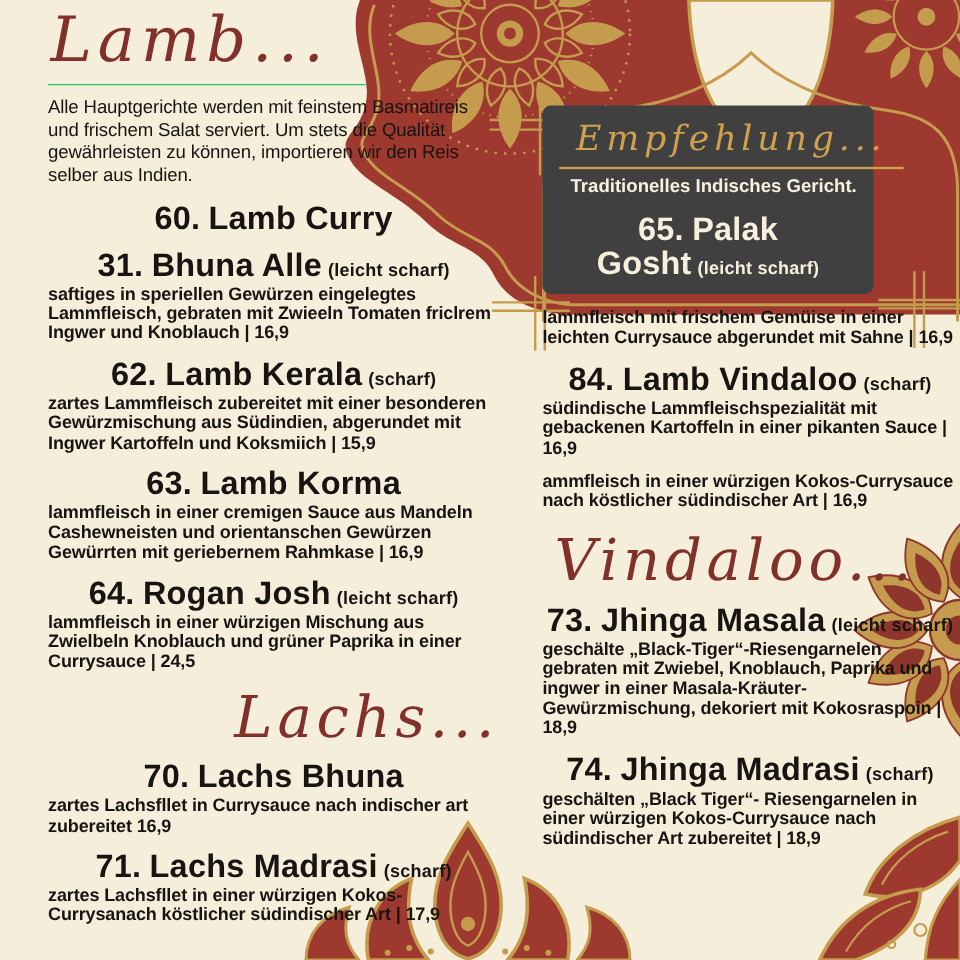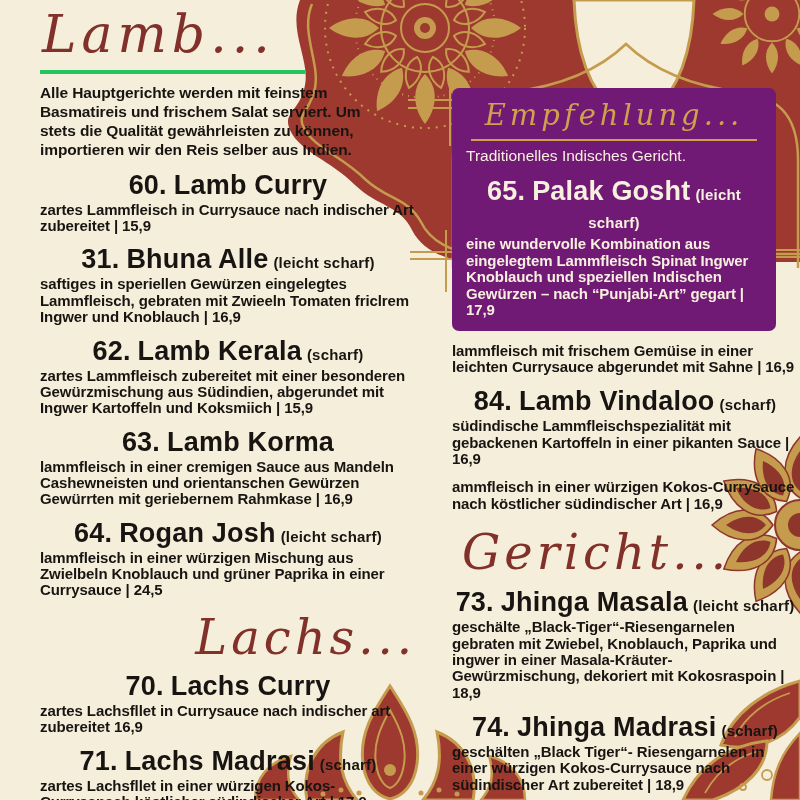--- a/index.html
+++ b/index.html
@@ -5,35 +5,35 @@
   html,body{margin:0;padding:0;background:#e8e2d2;}
   .page{position:relative;width:800px;height:800px;background:#f5eedb;overflow:hidden;
         font-family:"Liberation Sans",sans-serif;color:#181411;}
   svg{display:block;}
   .deco{position:absolute;z-index:1;pointer-events:none;}
   .col-left{position:absolute;left:40px;top:8px;width:376px;z-index:3;}
   .col-right{position:absolute;left:452px;top:88px;width:346px;z-index:3;}
 
   .script{font-family:"DejaVu Serif",serif;font-style:italic;font-weight:400;color:#82302a;}
   .title-lamb{font-size:52px;line-height:1;letter-spacing:5px;display:inline-block;
-              border-bottom:4px solid #22c55e;padding:0 30px 10px 2px;}
+              border-bottom:1px solid #22c55e;padding:0 30px 10px 2px;}
   .title-sub{font-size:48px;line-height:1;letter-spacing:4px;margin:14px 0 2px 18px;text-align:right;}
-  .intro{font-size:15.5px;font-weight:700;line-height:1.22;margin:10px 0 0;width:352px;letter-spacing:-0.1px;}
+  .intro{font-size:15.5px;font-weight:400;line-height:1.22;margin:10px 0 0;width:352px;letter-spacing:-0.1px;}
 
   .item{margin-top:11px;}
   .item-head{margin:0;font-size:27px;font-weight:700;line-height:1.04;letter-spacing:0.2px;text-align:center;}
   .item-head .num{margin-right:7px;}
   .item-head .note{font-size:15px;font-weight:700;margin-left:5px;}
   .desc{margin:3px 0 0;font-size:15px;font-weight:700;line-height:1.09;letter-spacing:-0.1px;}
 
-  .panel{position:relative;background:#701a75;border-radius:7px;padding:8px 14px 12px;
-         color:#f7f0de;box-sizing:border-box;width:324px;}
+  .panel{position:relative;background:#404040;border-radius:7px;padding:8px 14px 12px;
+         color:#f7f0de;box-sizing:border-box;width:276px;}
   .panel-title{display:block;width:max-content;margin:2px auto 6px;color:#cfa14c;font-size:29px;
                letter-spacing:4px;border-bottom:2px solid #cfa14c;padding:0 14px 7px;}
-  .panel-sub{margin:4px 0 2px;font-size:15.5px;font-weight:400;}
+  .panel-sub{margin:4px 0 2px;font-size:15.5px;font-weight:700;text-align:right;}
   .panel .item{margin-top:2px;}
   .panel .item-head{font-size:27px;}
   .panel .desc{line-height:1.1;}
 
   .col-right .item{margin-top:12px;}
   .title-garnelen{font-size:48px;line-height:1;letter-spacing:4px;margin:16px 0 0 10px;}
 </style>
 </head>
 <body>
 
@@ -184,21 +184,20 @@
         <circle cx="128" cy="112" r="3"></circle>
     </g>
   </svg>
 
   <div class="col-left">
     <div class="script title-lamb">Lamb...</div>
     <p class="intro">Alle Hauptgerichte werden mit feinstem Basmatireis und frischem Salat serviert. Um stets die Qualität gewährleisten zu können, importieren wir den Reis selber aus Indien.</p>
 
     <div class="item">
       <h3 class="item-head"><span class="num">60.</span><span class="nm">Lamb Curry</span></h3>
-      <p class="desc">zartes Lammfleisch in Currysauce nach indischer Art zubereitet | 15,9</p>
     </div>
     <div class="item">
       <h3 class="item-head"><span class="num">31.</span><span class="nm">Bhuna Alle</span><span class="note">(leicht scharf)</span></h3>
       <p class="desc">saftiges in speriellen Gewürzen eingelegtes Lammfleisch, gebraten mit Zwieeln Tomaten friclrem Ingwer und Knoblauch | 16,9</p>
     </div>
     <div class="item">
       <h3 class="item-head"><span class="num">62.</span><span class="nm">Lamb Kerala</span><span class="note">(scharf)</span></h3>
       <p class="desc">zartes Lammfleisch zubereitet mit einer besonderen Gewürzmischung aus Südindien, abgerundet mit Ingwer Kartoffeln und Koksmiich | 15,9</p>
     </div>
     <div class="item">
@@ -206,53 +205,52 @@
       <p class="desc">lammfleisch in einer cremigen Sauce aus Mandeln Cashewneisten und orientanschen Gewürzen Gewürrten mit geriebernem Rahmkase | 16,9</p>
     </div>
     <div class="item">
       <h3 class="item-head"><span class="num">64.</span><span class="nm">Rogan Josh</span><span class="note">(leicht scharf)</span></h3>
       <p class="desc">lammfleisch in einer würzigen Mischung aus Zwielbeln Knoblauch und grüner Paprika in einer Currysauce | 24,5</p>
     </div>
 
     <div class="script title-sub">Lachs...</div>
 
     <div class="item">
-      <h3 class="item-head"><span class="num">70.</span><span class="nm">Lachs Curry</span></h3>
+      <h3 class="item-head"><span class="num">70.</span><span class="nm">Lachs Bhuna</span></h3>
       <p class="desc">zartes Lachsfllet in Currysauce nach indischer art zubereitet 16,9</p>
     </div>
     <div class="item">
       <h3 class="item-head"><span class="num">71.</span><span class="nm">Lachs Madrasi</span><span class="note">(scharf)</span></h3>
       <p class="desc">zartes Lachsfllet in einer würzigen Kokos-Currysanach köstlicher südindischer Art | 17,9</p>
     </div>
     
   </div>
 
   <div class="col-right">
 
     <div class="panel">
       <div class="script panel-title" style="color:#cfa14c;">Empfehlung...</div>
       <p class="panel-sub">Traditionelles Indisches Gericht.</p>
       <div class="item">
         <h3 class="item-head"><span class="num">65.</span><span class="nm">Palak Gosht</span><span class="note">(leicht scharf)</span></h3>
-        <p class="desc">eine wundervolle Kombination aus eingelegtem Lammfleisch Spinat Ingwer Knoblauch und speziellen Indischen Gewürzen – nach “Punjabi-Art” gegart | 17,9</p>
       </div>
     </div>
 
     <div class="item">
       <p class="desc">lammfleisch mit frischem Gemüise in einer leichten Currysauce abgerundet mit Sahne | 16,9</p>
     </div>
     <div class="item">
       <h3 class="item-head"><span class="num">84.</span><span class="nm">Lamb Vindaloo</span><span class="note">(scharf)</span></h3>
       <p class="desc">südindische Lammfleischspezialität mit gebackenen Kartoffeln in einer pikanten Sauce | 16,9</p>
     </div>
     <div class="item">
       <p class="desc">ammfleisch in einer würzigen Kokos-Currysauce nach köstlicher südindischer Art | 16,9</p>
     </div>
 
-    <div class="script title-garnelen">Gericht...</div>
+    <div class="script title-garnelen">Vindaloo...</div>
 
     <div class="item">
       <h3 class="item-head"><span class="num">73.</span><span class="nm">Jhinga Masala</span><span class="note">(leicht scharf)</span></h3>
       <p class="desc">geschälte „Black-Tiger“-Riesengarnelen gebraten mit Zwiebel, Knoblauch, Paprika und ingwer in einer Masala-Kräuter- Gewürzmischung, dekoriert mit Kokosraspoin | 18,9</p>
     </div>
     <div class="item">
       <h3 class="item-head"><span class="num">74.</span><span class="nm">Jhinga Madrasi</span><span class="note">(scharf)</span></h3>
       <p class="desc">geschälten „Black Tiger“- Riesengarnelen in einer würzigen Kokos-Currysauce nach südindischer Art zubereitet | 18,9</p>
     </div>
 

